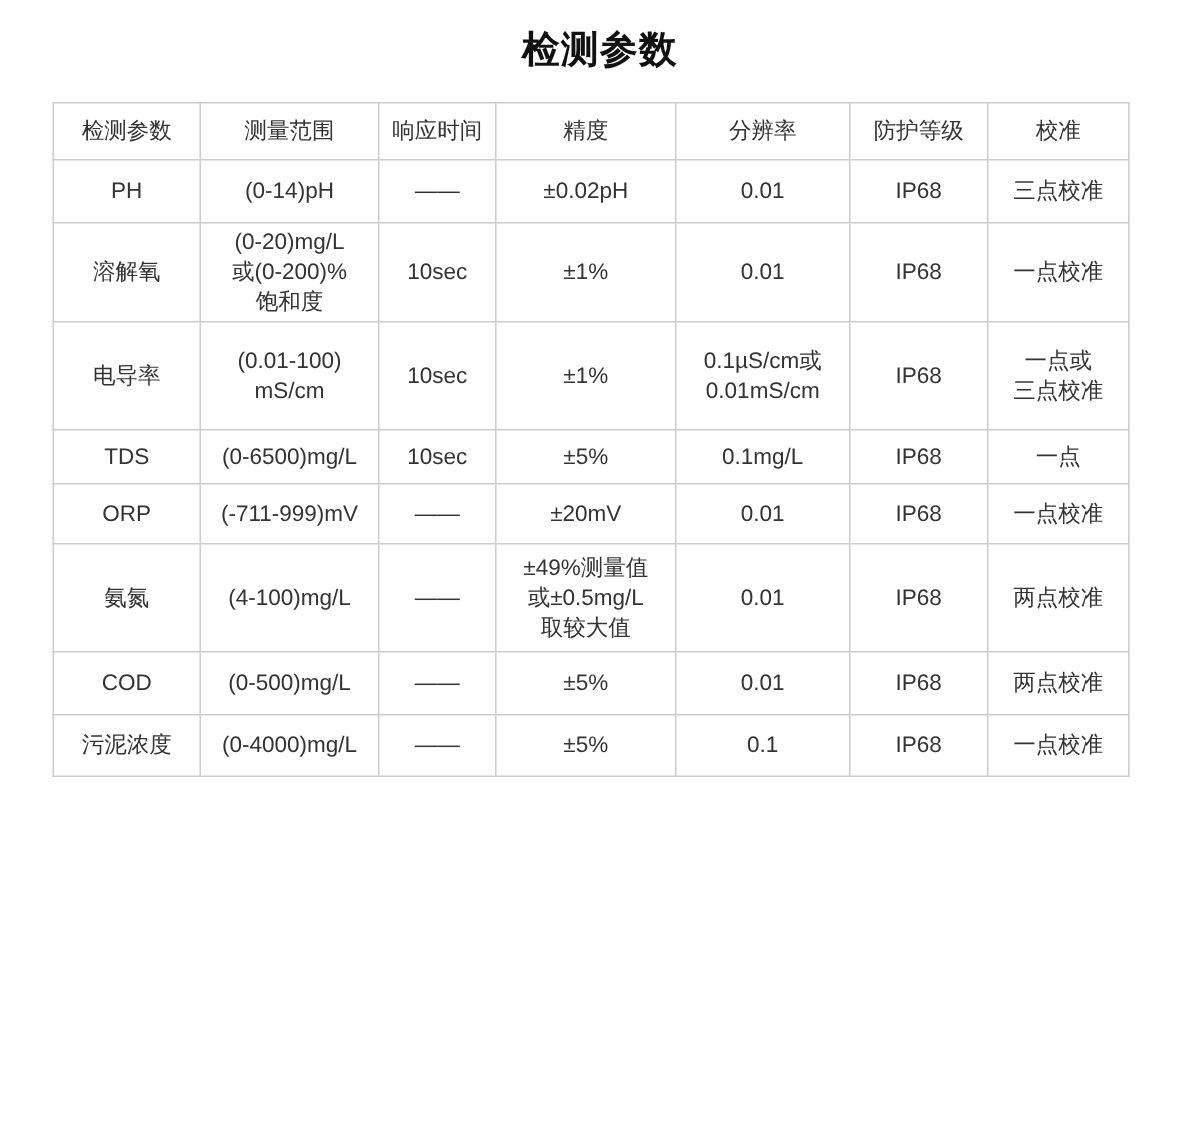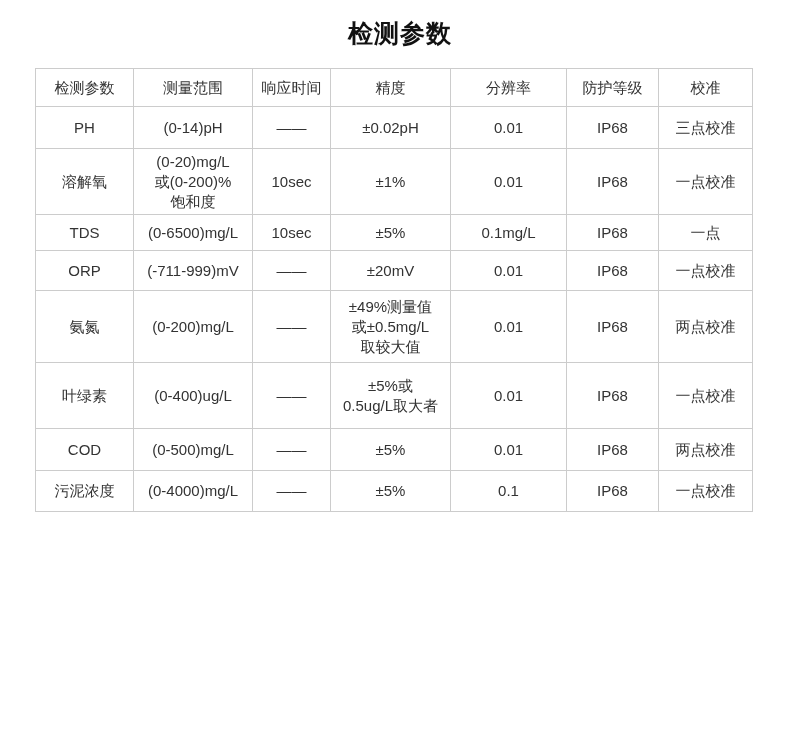--- a/index.html
+++ b/index.html
@@ -102,58 +102,60 @@
         <td>溶解氧</td>
         <td>(0-20)mg/L
 或(0-200)%
 饱和度</td>
         <td>10sec</td>
         <td>±1%</td>
         <td>0.01</td>
         <td>IP68</td>
         <td>一点校准</td>
       </tr>
+      <tr class="r2">
+        <td>电导率</td>
+        <td>(0.01-100)
+mS/cm</td>
+        <td>10sec</td>
+        <td>±1%</td>
+        <td>0.1µS/cm或
+0.01mS/cm</td>
+        <td class="va-top">IP68</td>
+        <td>一点或
+三点校准</td>
+      </tr>
       <tr class="r3">
         <td>TDS</td>
         <td>(0-6500)mg/L</td>
         <td>10sec</td>
         <td>±5%</td>
         <td>0.1mg/L</td>
         <td>IP68</td>
         <td>一点</td>
       </tr>
       <tr class="r5">
         <td>ORP</td>
         <td>(-711-999)mV</td>
         <td>——</td>
         <td>±20mV</td>
         <td>0.01</td>
         <td>IP68</td>
         <td>一点校准</td>
       </tr>
       <tr class="r6">
         <td>氨氮</td>
-        <td>(0-200)mg/L</td>
+        <td>(4-100)mg/L</td>
         <td>——</td>
         <td>±49%测量值
 或±0.5mg/L
 取较大值</td>
         <td>0.01</td>
         <td>IP68</td>
         <td>两点校准</td>
-      </tr>
-      <tr class="r7">
-        <td>叶绿素</td>
-        <td>(0-400)ug/L</td>
-        <td>——</td>
-        <td>±5%或
-0.5ug/L取大者</td>
-        <td>0.01</td>
-        <td>IP68</td>
-        <td>一点校准</td>
       </tr>
       <tr class="r9">
         <td>COD</td>
         <td>(0-500)mg/L</td>
         <td>——</td>
         <td>±5%</td>
         <td>0.01</td>
         <td>IP68</td>
         <td>两点校准</td>
       </tr>

